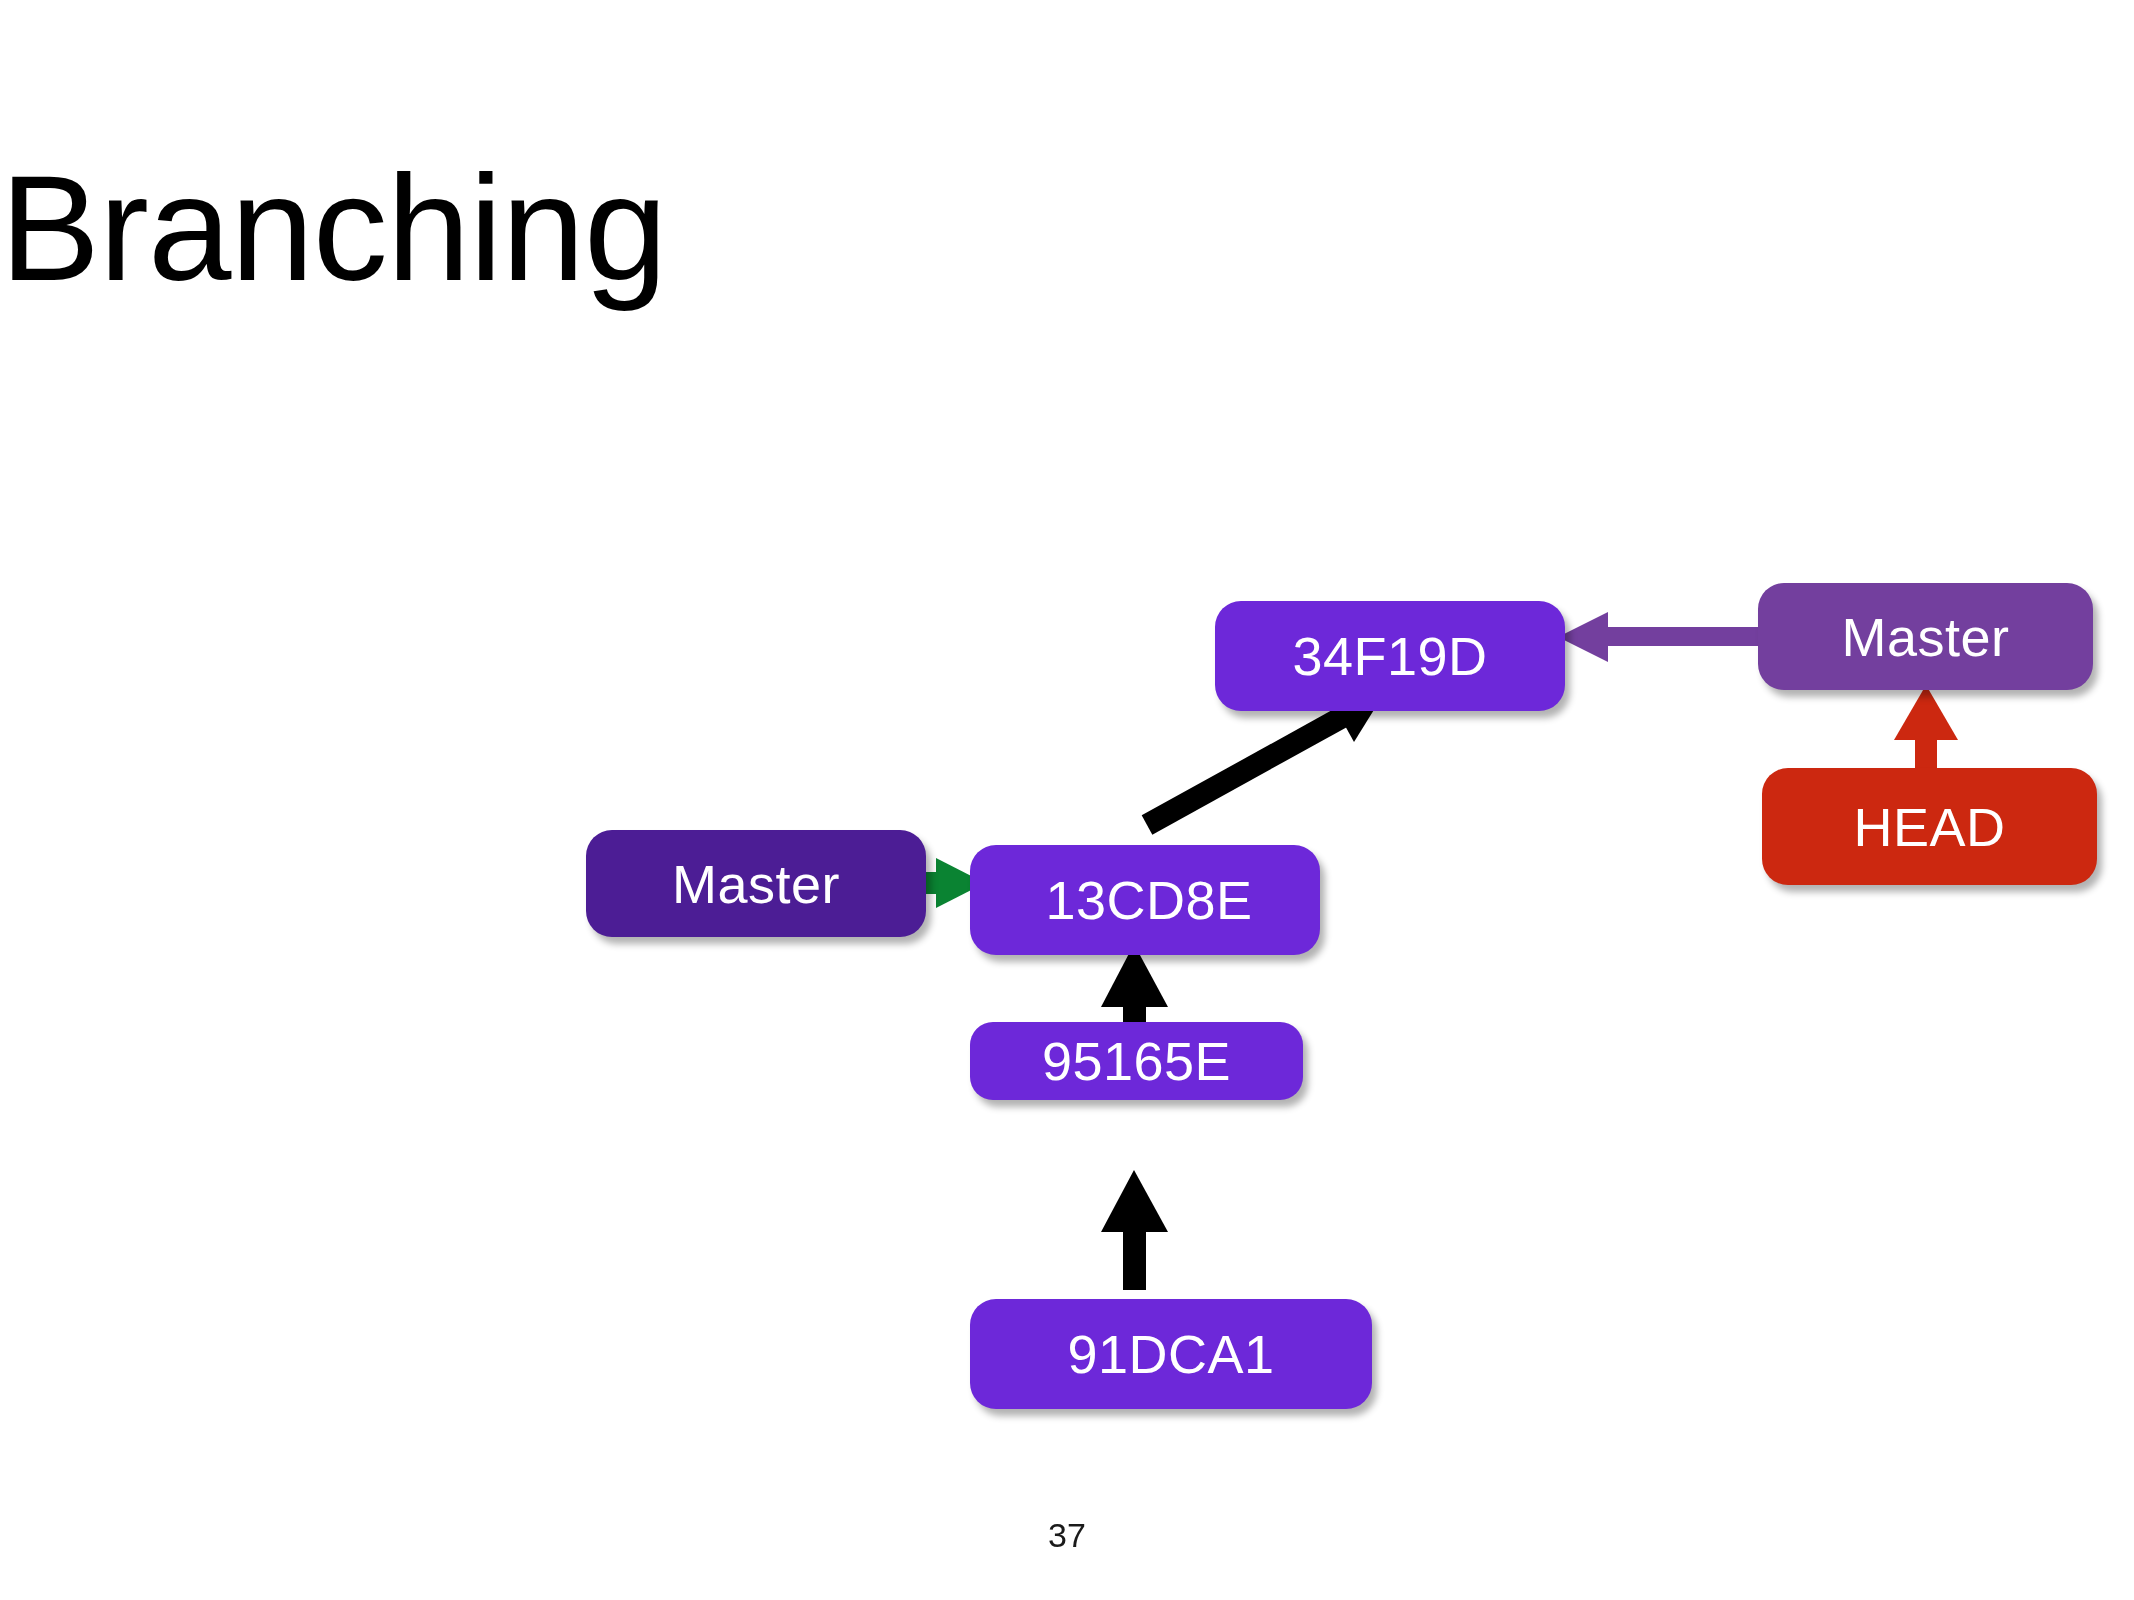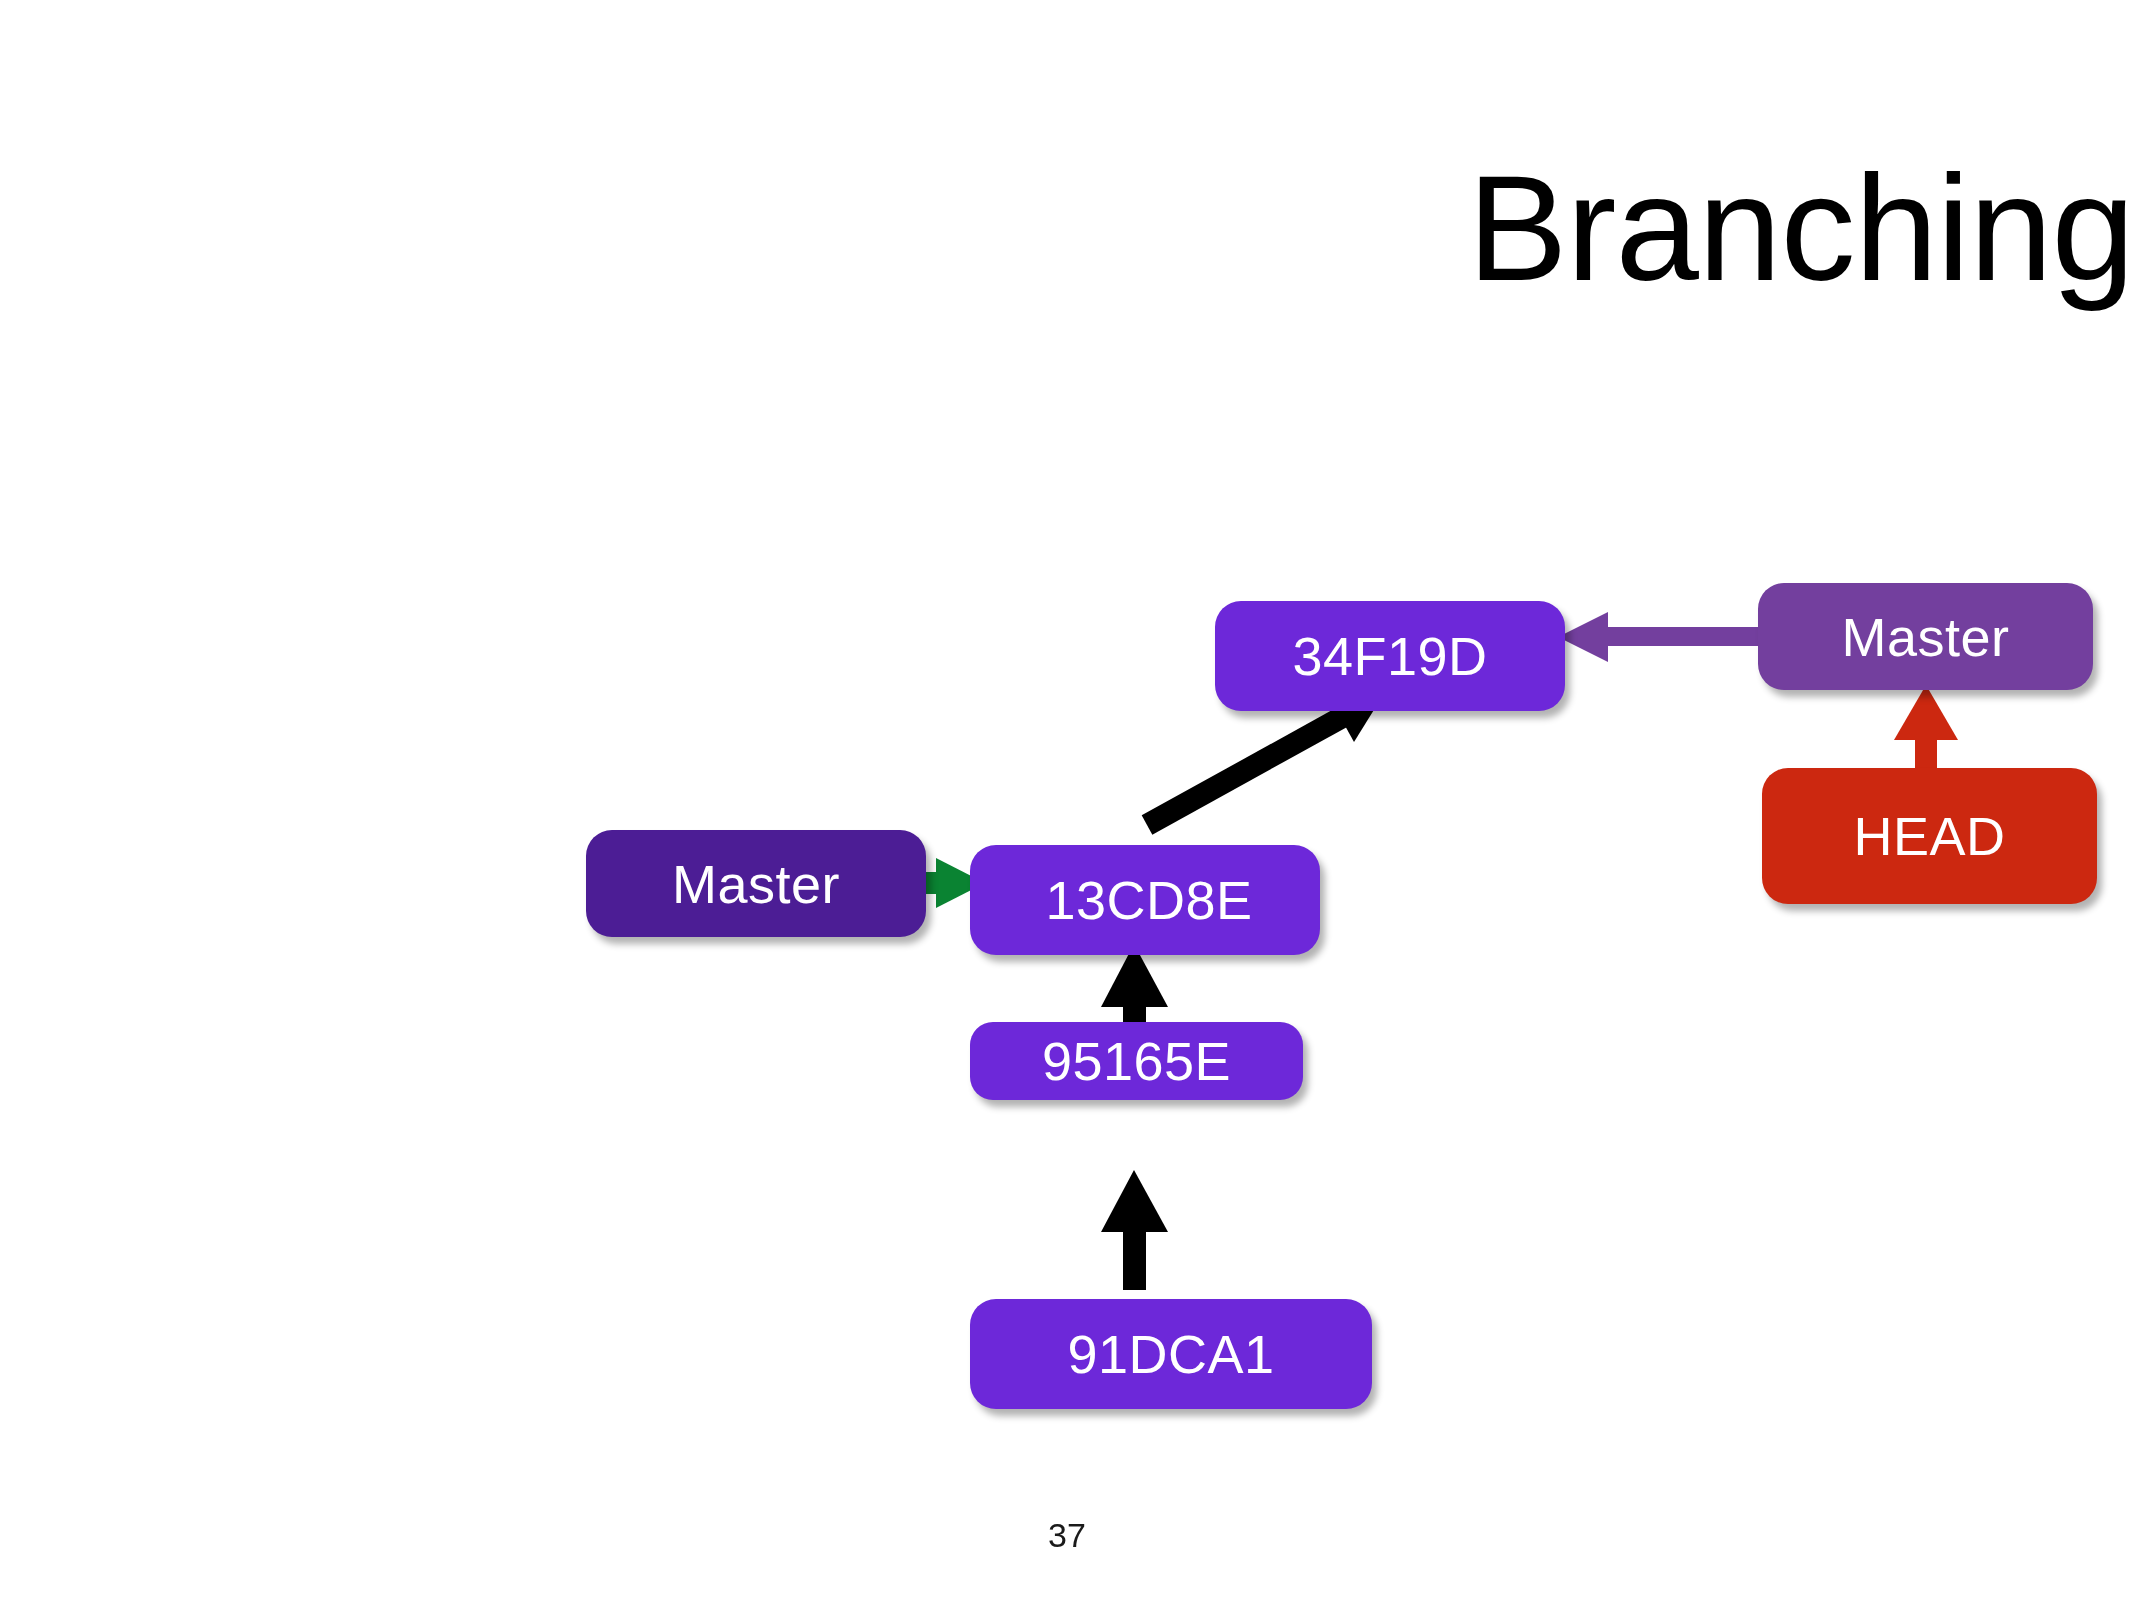--- a/index.html
+++ b/index.html
@@ -19,21 +19,21 @@
     background: #ffffff;
     overflow: hidden;
   }
 
   
   #slide-title {
     position: absolute;
     left: 0;
     top: 150px;
     width: 2134px;
-    text-align: right;
+    text-align: left;
     font-family: "Liberation Sans", sans-serif;
     font-size: 150px;
     font-weight: 400;
     line-height: 1.05;
     color: #000000;
     letter-spacing: -1px;
     white-space: nowrap;
   }
 
   
@@ -138,19 +138,19 @@
   </div>
 
   <div class="node branch" style="left:557px; top:830px; width:340px; height:107px;">
     <span>Master</span>
   </div>
 
   <div class="node feature" style="left:1758px; top:583px; width:335px; height:107px;">
     <span>Master</span>
   </div>
 
-  <div class="node head" style="left:1762px; top:768px; width:335px; height:136px;">
+  <div class="node head" style="left:1762px; top:768px; width:335px; height:117px;">
     <span>HEAD</span>
   </div>
 
   <div id="page-number">37</div>
 
 </div>
 
 </body></html>

